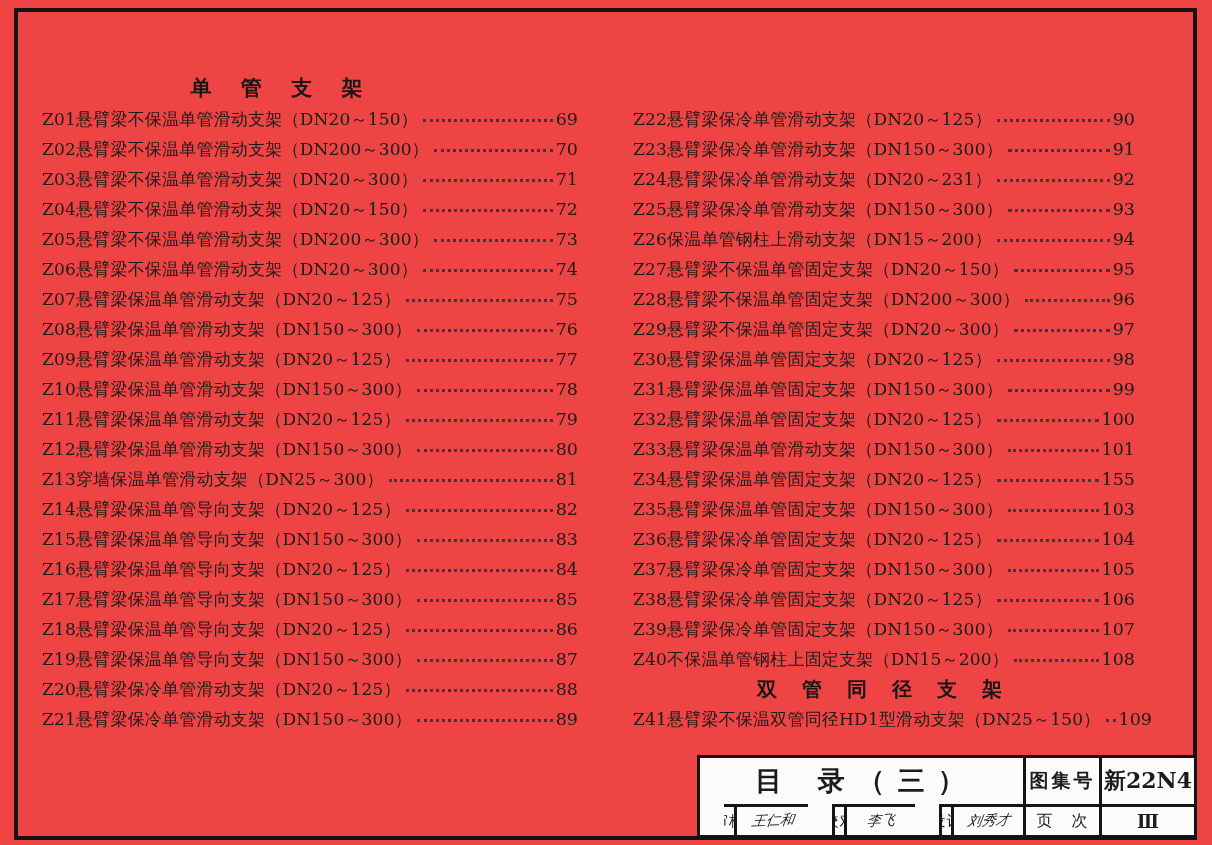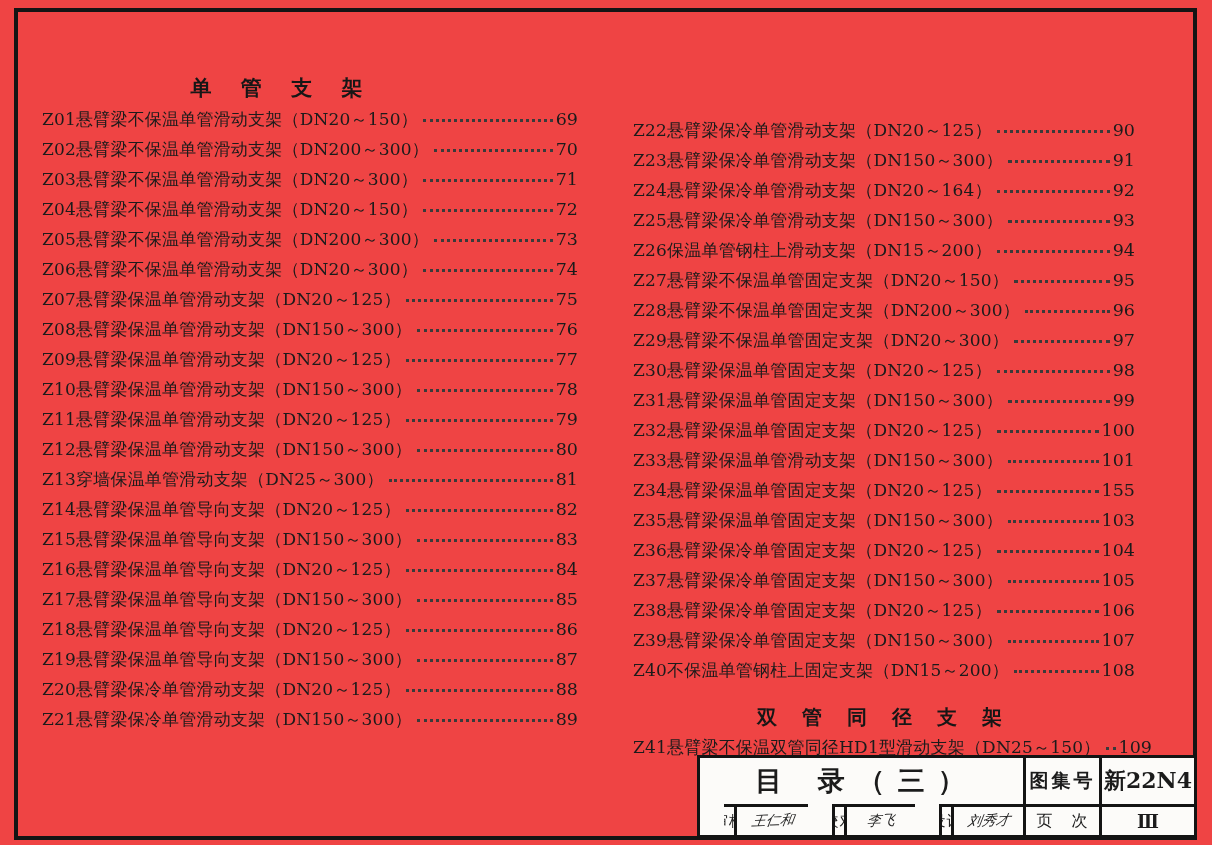--- a/index.html
+++ b/index.html
@@ -7,28 +7,28 @@
     position:relative;width:1212px;height:845px;overflow:hidden;
     background:#ef4444;color:#1b1b1b;
     font-family:"DejaVu Serif","Liberation Serif",serif;
   }
   .frame{
     position:absolute;left:14px;top:8px;width:1175px;height:824px;
     border:4px solid #141414;background:transparent;
   }
   .toc-col{position:absolute;display:flex;flex-direction:column;}
   .toc-col.left{left:42px;top:71px;width:536px;}
-  .toc-col.right{left:633px;top:115px;width:502px;}
+  .toc-col.right{left:633px;top:104px;width:502px;}
   .sec-header{
     height:33px;width:480px;display:flex;align-items:center;justify-content:center;
     font-weight:bold;font-size:21px;letter-spacing:11px;white-space:nowrap;color:#161616;
   }
   .sub-header{
     height:30px;width:100%;display:flex;align-items:center;justify-content:center;
-    font-weight:bold;font-size:20px;letter-spacing:9px;white-space:nowrap;color:#161616;margin-top:17px;
+    font-weight:bold;font-size:20px;letter-spacing:9px;white-space:nowrap;color:#161616;
   }
   .toc-row{height:30px;display:flex;align-items:center;}
   .lbl{white-space:nowrap;font-size:17px;letter-spacing:0.2px;}
   .leader{
     flex:1 1 auto;min-width:10px;height:0;
     border-bottom:3px dotted #3a3a3a;
     margin:0 3px 0 5px;transform:translateY(1px);
   }
   .pg{white-space:nowrap;font-size:17.5px;}
   
@@ -177,21 +177,21 @@
           <span class="lbl">Z22悬臂梁保冷单管滑动支架（DN20～125）</span>
           <span class="leader"></span>
           <span class="pg">90</span>
         </div>
         <div class="toc-row">
           <span class="lbl">Z23悬臂梁保冷单管滑动支架（DN150～300）</span>
           <span class="leader"></span>
           <span class="pg">91</span>
         </div>
         <div class="toc-row">
-          <span class="lbl">Z24悬臂梁保冷单管滑动支架（DN20～164）</span>
+          <span class="lbl">Z24悬臂梁保冷单管滑动支架（DN20～231）</span>
           <span class="leader"></span>
           <span class="pg">92</span>
         </div>
         <div class="toc-row">
           <span class="lbl">Z25悬臂梁保冷单管滑动支架（DN150～300）</span>
           <span class="leader"></span>
           <span class="pg">93</span>
         </div>
         <div class="toc-row">
           <span class="lbl">Z26保温单管钢柱上滑动支架（DN15～200）</span>

